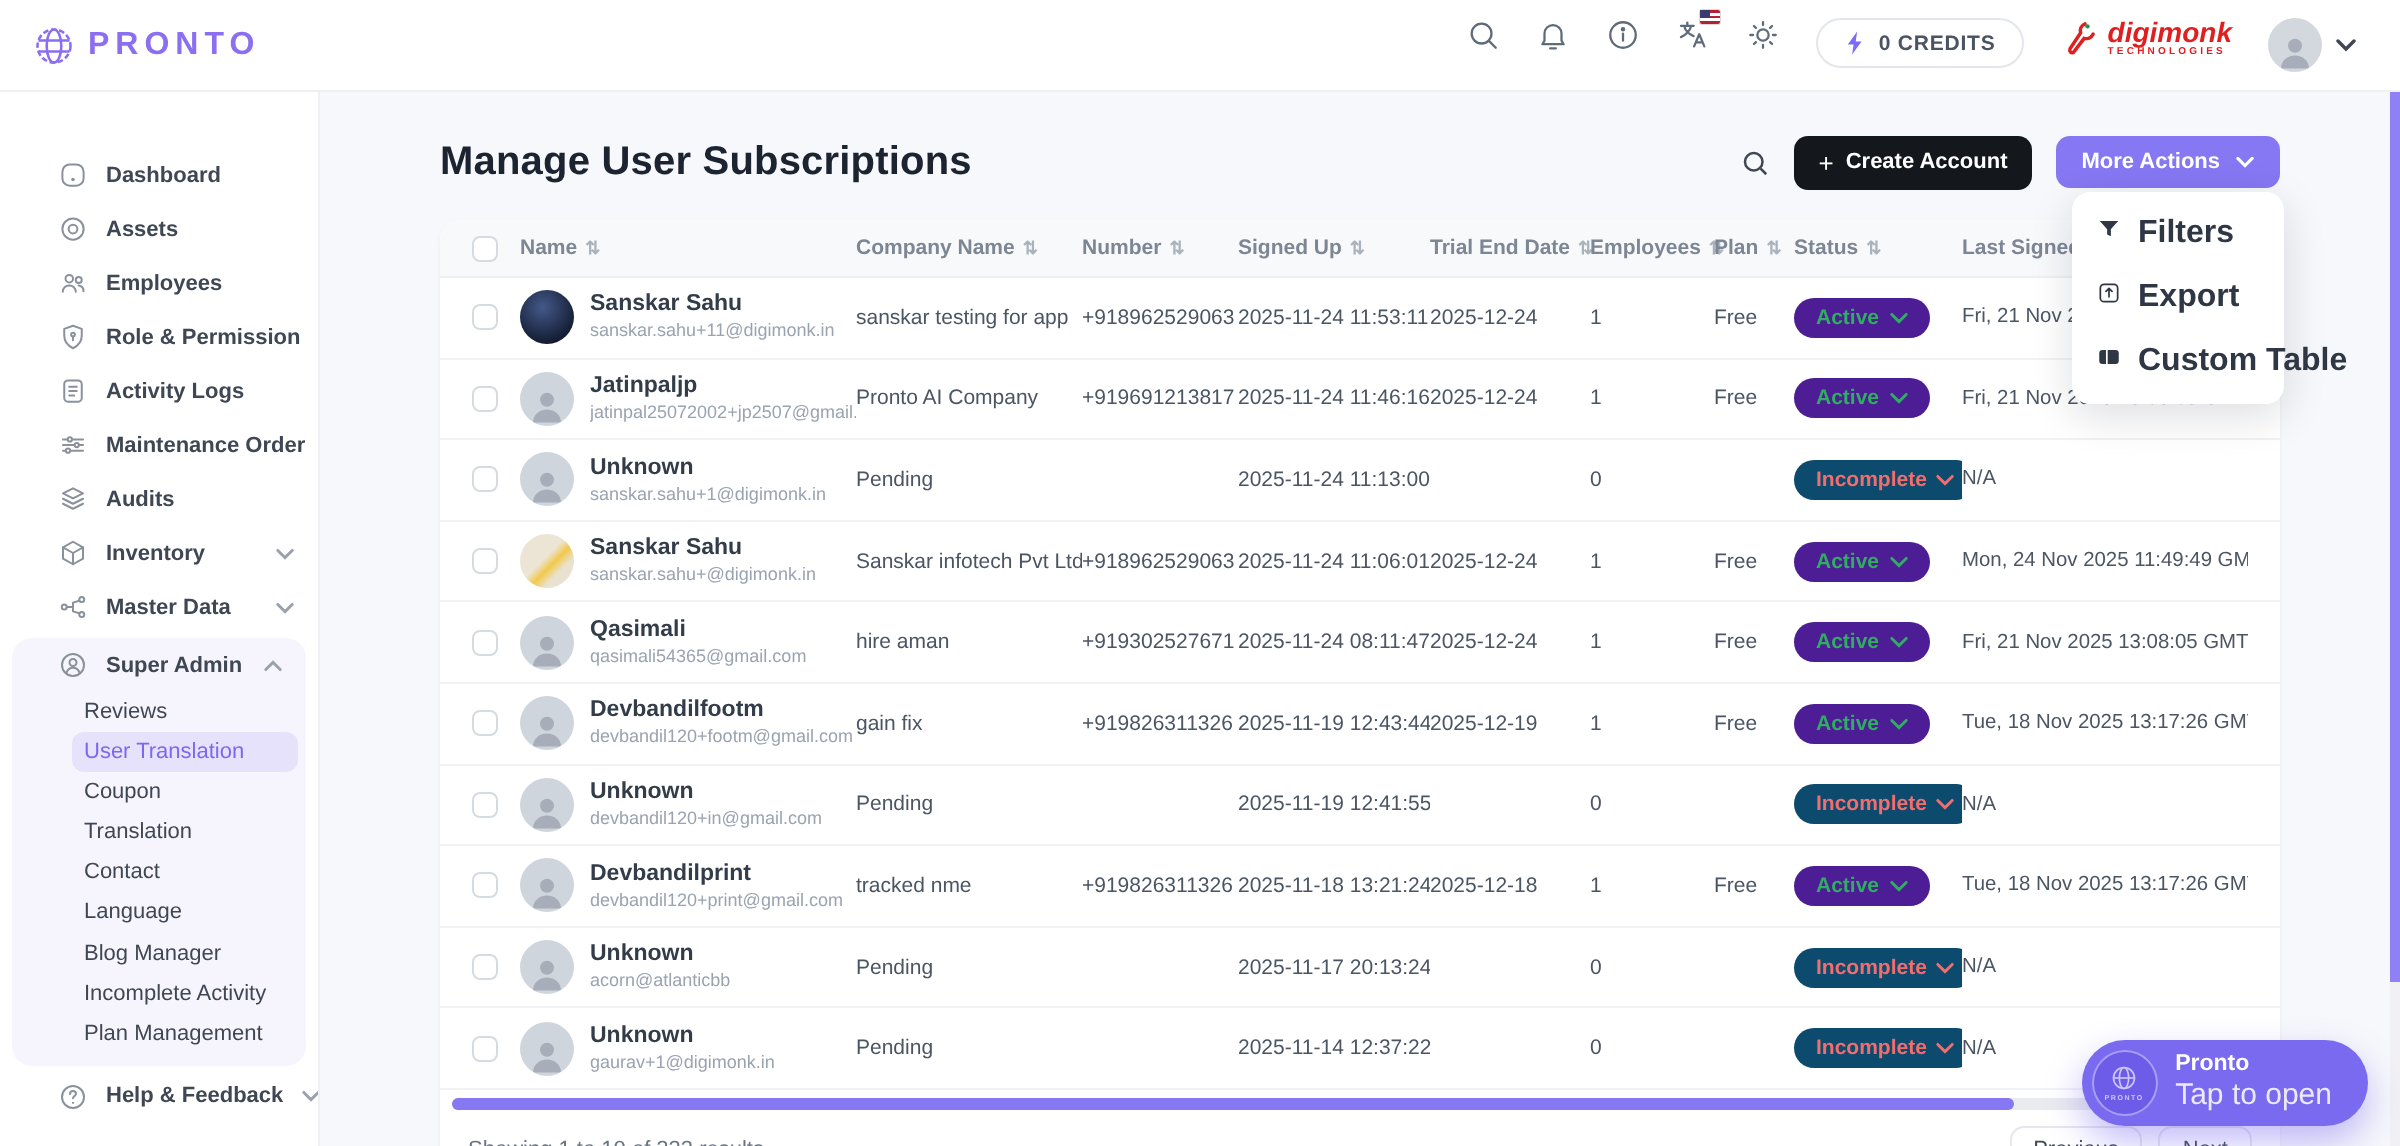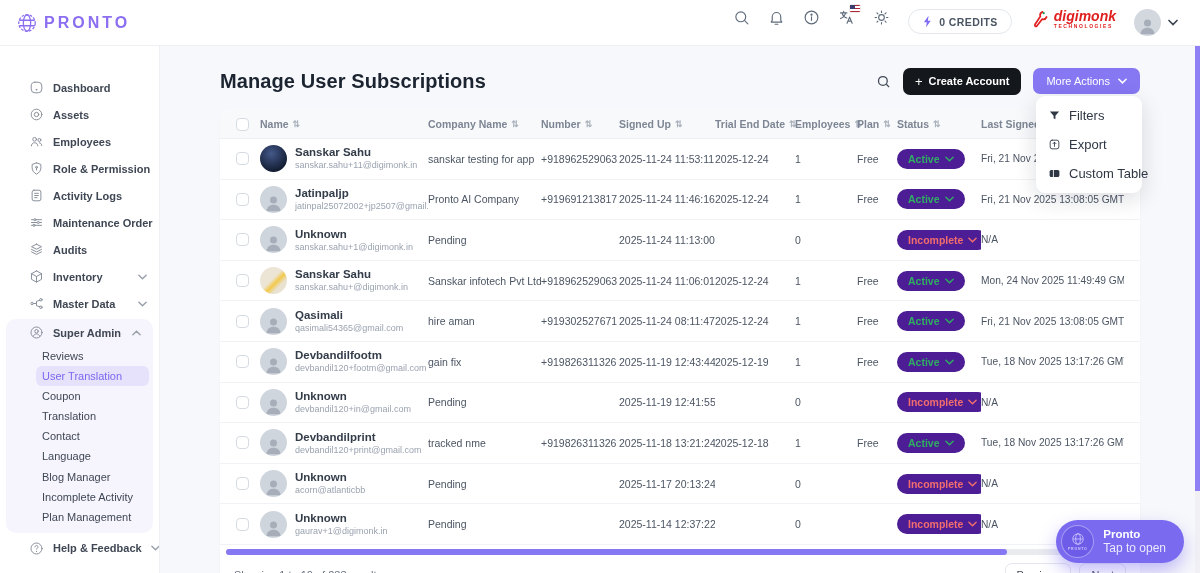--- a/index.html
+++ b/index.html
@@ -46,64 +46,64 @@
   .side-kid.active{background:#e7e2fb;color:#7a68ee;}
   
   .main{flex:1;background:#f7f8fb;position:relative;padding:0 60px;}
   .page-head{display:flex;align-items:center;justify-content:space-between;height:64px;padding-top:6px;}
   .page-title{font-size:20px;font-weight:800;color:#1b2430;margin:0;letter-spacing:.1px;}
   .actions{display:flex;align-items:center;gap:12px;}
   .search-btn{display:inline-flex;cursor:pointer;background:none;border:none;padding:0;}
   .search-btn svg{width:15px;height:15px;color:#3f4754;}
   .btn-dark{display:flex;align-items:center;gap:6px;background:#14171c;color:#fff;font-size:11px;font-weight:600;border:none;border-radius:7px;padding:7px 12px;cursor:pointer;font-family:inherit;}
   .btn-dark .plus{font-size:13px;font-weight:500;line-height:1;}
-  .btn-purple{display:flex;align-items:center;gap:8px;background:#8677f3;color:#fff;font-size:11px;font-weight:400;border:none;border-radius:7px;padding:7px 13px;cursor:pointer;font-family:inherit;}
+  .btn-purple{display:flex;align-items:center;gap:8px;background:#8677f3;color:#fff;font-size:11px;font-weight:700;border:none;border-radius:7px;padding:7px 13px;cursor:pointer;font-family:inherit;}
   .btn-purple svg{width:9px;height:6px;}
   
   .dropdown{position:absolute;top:50px;right:58px;width:106px;background:#fff;border-radius:9px;box-shadow:0 6px 22px rgba(16,24,40,.14);padding:5px 0;z-index:10;}
-  .menu-item{display:flex;align-items:center;gap:8px;padding:7px 12px;font-size:13px;color:#2f3745;font-weight:400;cursor:pointer;white-space:nowrap;}
+  .menu-item{display:flex;gap:8px;padding:7px 12px;font-size:16px;color:#2f3745;font-weight:700;cursor:pointer;white-space:nowrap;}
   .menu-item svg{width:13px;height:13px;color:#2f3745;flex:none;}
   
   .card{background:#fff;border-radius:10px;box-shadow:0 1px 2px rgba(16,24,40,.05);overflow:hidden;
         --cols: 24px 168px 113px 78px 96px 80px 62px 40px 84px 1fr;}
   .thead{display:grid;grid-template-columns:var(--cols);align-items:center;height:29px;background:#f8f9fb;border-bottom:1px solid #eef0f3;padding:0 16px;}
   .th{font-size:10.5px;color:#7d8694;font-weight:600;display:flex;align-items:center;gap:4px;white-space:nowrap;cursor:pointer;}
   .sort{font-size:9px;color:#aab2bd;}
   .trow{display:grid;grid-template-columns:var(--cols);align-items:center;height:40.6px;border-bottom:1px solid #f0f2f5;padding:0 16px;cursor:pointer;}
   .cb{width:13px;height:13px;border:1.5px solid #d6dbe2;border-radius:4px;background:#fff;display:inline-block;cursor:pointer;}
   .cell{font-size:10.5px;color:#4b5563;white-space:nowrap;overflow:hidden;}
   .name-cell{display:flex;align-items:center;gap:8px;}
   .avatar{width:27px;height:27px;border-radius:50%;flex:none;background:#cfd5dd;display:flex;align-items:flex-end;justify-content:center;overflow:hidden;}
   .avatar svg{width:21px;height:21px;}
   .avatar.photo1{background:radial-gradient(circle at 42% 32%,#44598a,#10192d 78%);}
   .avatar.photo2{background:linear-gradient(135deg,#ece5d6 45%,#f2c94c 58%,#e9e2d1 72%);}
   .nmwrap{display:flex;flex-direction:column;overflow:hidden;}
   .nm{font-size:11.5px;font-weight:700;color:#333c49;line-height:1.3;}
   .em{font-size:9px;color:#9aa3b0;line-height:1.3;}
   .pill{display:inline-flex;align-items:center;gap:5px;font-size:10.5px;font-weight:700;border-radius:999px;padding:4px 11px;cursor:pointer;}
   .pill-active{background:#4c1d95;color:#2fae62;}
-  .pill-incomplete{background:#4c1d95;color:#f26d6d;}
+  .pill-incomplete{background:#0c4a6e;color:#f26d6d;}
   .cell.last{font-size:10.2px;}
   .hscroll{margin:4px 6px 0;height:6px;background:#e9ebef;border-radius:3px;position:relative;}
   .hthumb{position:absolute;left:0;top:0;height:6px;width:86%;background:#8677f3;border-radius:3px;cursor:grab;}
   .tfoot{display:flex;justify-content:space-between;align-items:center;padding:8px 14px 14px;}
   .summary{font-size:11px;color:#6a7381;}
   .pager{display:flex;gap:8px;}
   .pg-btn{background:#fff;border:1px solid #e4e7ec;border-radius:7px;font-size:11px;color:#424a56;padding:5px 11px;cursor:pointer;font-family:inherit;}
   
   .vscroll{position:fixed;right:0;top:46px;width:5px;height:527px;background:#f1f1f5;z-index:20;}
   .vthumb{width:5px;height:445px;background:#8f81f5;cursor:grab;}
   
   .float-widget{position:fixed;right:16px;bottom:10px;display:flex;align-items:center;gap:9px;background:#7a6af0;border-radius:26px;padding:5px 18px 5px 5px;box-shadow:0 8px 18px rgba(122,106,240,.45);z-index:30;cursor:pointer;}
   .fw-icon{width:33px;height:33px;border-radius:50%;background:#6d5ce8;border:1px solid rgba(255,255,255,.4);display:flex;align-items:center;justify-content:center;flex-direction:column;gap:1px;}
   .fw-icon svg{width:14px;height:14px;}
   .fw-brand{font-size:3.5px;letter-spacing:.8px;color:#cfc7ff;font-weight:700;}
   .fw-txt{display:flex;flex-direction:column;line-height:1.25;}
   .fw-title{font-size:11.5px;font-weight:800;color:#fff;}
-  .fw-sub{font-size:12px;color:rgba(255,255,255,.85);}
+  .fw-sub{font-size:15px;color:rgba(255,255,255,.85);}
 </style>
 </head>
 <body>
 
 <header class="topbar">
   <div class="brand">
     <svg viewBox="0 0 24 24" fill="none" stroke="#8b6ff0" stroke-width="1.4">
       <circle cx="12" cy="12" r="9" stroke-dasharray="3 1.5"></circle>
         <ellipse cx="12" cy="12" rx="4" ry="9"></ellipse>
         <path d="M3.5 9h17M3.5 15h17"></path>

